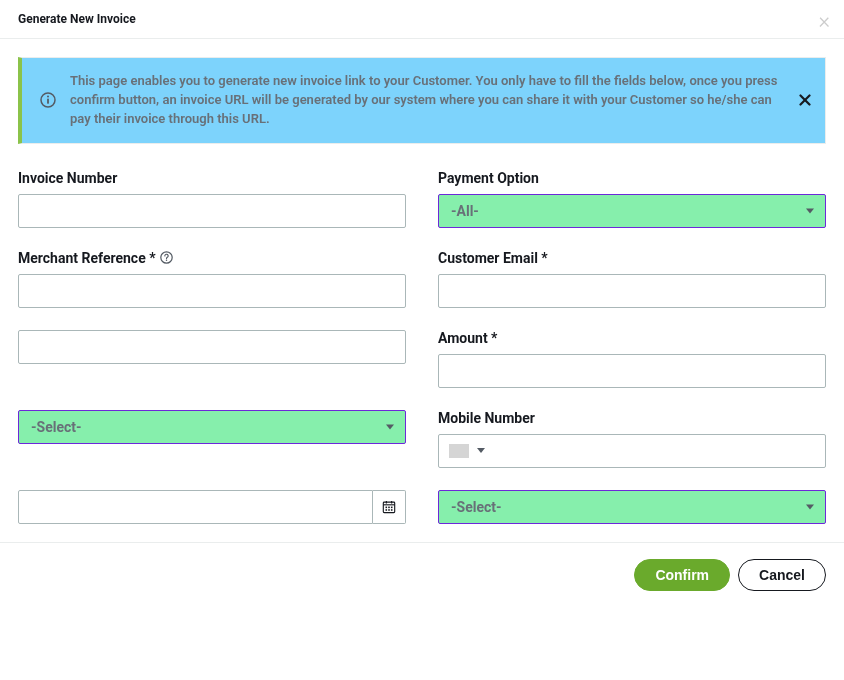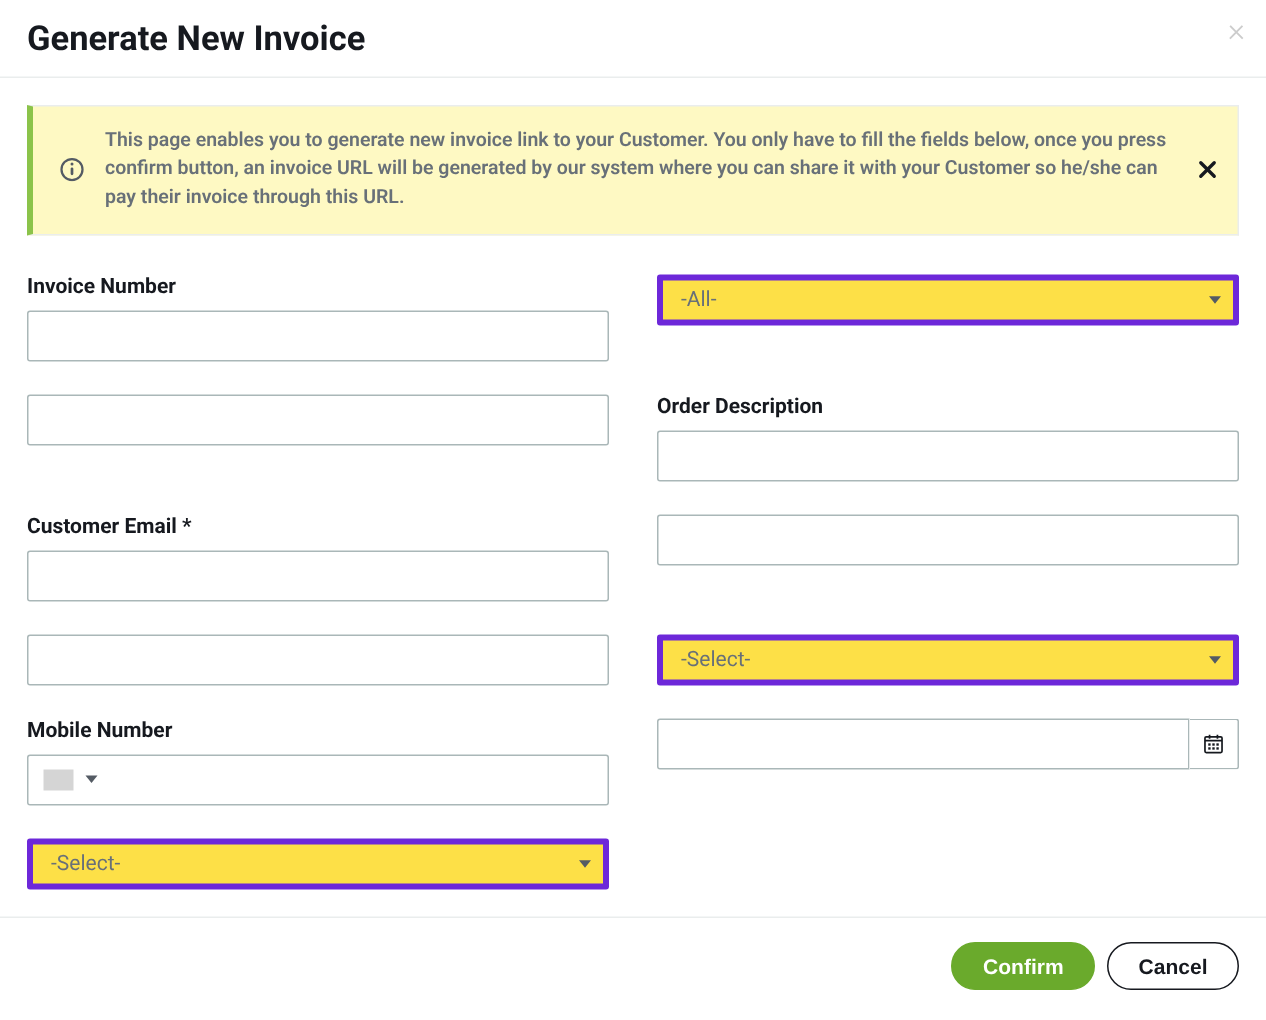--- a/index.html
+++ b/index.html
@@ -1,39 +1,39 @@
 <!DOCTYPE html>
 <html><head>
   <meta charset="utf-8">
   <style>
     * { box-sizing: border-box; margin: 0; padding: 0; }
     body { font-family: -apple-system, BlinkMacSystemFont, "Segoe UI", Roboto, Arial, sans-serif; background: #fff; color: #16191f; width: 844px; }
     
     .modal-header { padding: 12px 18px; position: relative; }
-    .modal-title { font-size: 23px; font-weight: 700; color: #16191f; }
+    .modal-title { font-size: 12px; font-weight: 700; color: #16191f; }
     .modal-close { position: absolute; right: 14px; top: 10px; color: #ccc; font-size: 22px; line-height: 1; cursor: pointer; font-weight: 300; }
     
     .divider { border: none; border-top: 1px solid #eaeded; }
     
     .modal-body { padding: 18px 18px 4px 18px; }
     
-    .info-banner { border: 1px solid #eaeded; border-left: 4px solid #8bc34a; padding: 14px 40px 14px 48px; position: relative; margin-bottom: 26px; background: #fef9c3; }
+    .info-banner { border: 1px solid #eaeded; border-left: 4px solid #8bc34a; padding: 14px 40px 14px 48px; position: relative; margin-bottom: 26px; background: #7dd3fc; }
     .info-banner .info-icon { position: absolute; left: 18px; top: 50%; transform: translateY(-50%); color: #545b64; }
     .info-banner .info-text { font-size: 13px; line-height: 1.45; color: #687078; font-weight: 600; }
     .info-banner .banner-close { position: absolute; right: 14px; top: 50%; transform: translateY(-50%); color: #16191f; font-size: 14px; font-weight: 900; cursor: pointer; }
     
     .form-grid { display: grid; grid-template-columns: 1fr 1fr; column-gap: 32px; row-gap: 22px; }
     .form-group { display: flex; flex-direction: column; }
     .form-label { font-size: 14px; font-weight: 700; color: #16191f; margin-bottom: 8px; display: flex; align-items: center; gap: 4px; }
     .help-icon { display: inline-flex; color: #545b64; }
     
     .form-input { height: 34px; border: 1px solid #aab7b8; border-radius: 2px; padding: 0 10px; font-size: 14px; color: #16191f; background: #fff; width: 100%; }
     
     .select-wrap { position: relative; }
-    .select-display { height: 34px; border: 4px solid #6d28d9; border-radius: 2px; padding: 0 30px 0 12px; font-size: 14px; color: #687078; background: #fde047; display: flex; align-items: center; cursor: pointer; }
+    .select-display { height: 34px; border: 1px solid #6d28d9; border-radius: 2px; padding: 0 30px 0 12px; font-size: 14px; color: #687078; background: #86efac; display: flex; align-items: center; cursor: pointer; font-weight: bold; }
     .select-caret { position: absolute; right: 12px; top: 50%; transform: translateY(-50%); width: 0; height: 0; border-left: 4px solid transparent; border-right: 4px solid transparent; border-top: 5px solid #545b64; }
     
     .input-group { display: flex; }
     .input-group .form-input { border-top-right-radius: 0; border-bottom-right-radius: 0; }
     .input-addon { height: 34px; width: 36px; border: 1px solid #aab7b8; border-left: none; display: flex; align-items: center; justify-content: center; background: #fff; cursor: pointer; border-top-right-radius: 2px; border-bottom-right-radius: 2px; }
     
     .flag-placeholder { width: 20px; height: 14px; background: #d5d5d5; display: inline-block; margin-right: 6px; }
     .phone-select { display: flex; align-items: center; height: 34px; border: 1px solid #aab7b8; border-radius: 2px; padding: 0 10px; background: #fff; cursor: pointer; position: relative; }
     .phone-caret { width: 0; height: 0; border-left: 4px solid transparent; border-right: 4px solid transparent; border-top: 5px solid #545b64; margin-left: 2px; }
     
@@ -74,45 +74,53 @@
   </div>
 
   <div class="form-grid">
 
     <div class="form-group">
       <label class="form-label">Invoice Number</label>
       <input type="text" class="form-input" value="" style="">
     </div>
 
     <div class="form-group">
+      <label class="form-label">Payment Option</label>
       <div class="select-wrap">
         <div class="select-display">-All-</div>
         <span class="select-caret"></span>
       </div>
     </div>
 
     <div class="form-group">
+      <label class="form-label">
+        <span>Merchant Reference *</span>
+        <span class="help-icon">
+          <svg width="13" height="13" viewBox="0 0 16 16" fill="currentColor">
+              <circle cx="8" cy="8" r="7" fill="none" stroke="currentColor" stroke-width="1.5"></circle>
+              <path d="M6 6a2 2 0 1 1 3 1.7c-.6.4-1 .8-1 1.6" fill="none" stroke="currentColor" stroke-width="1.4" stroke-linecap="round"></path>
+              <circle cx="8" cy="11.4" r="0.9"></circle>
+            </svg>
+        </span>
+      </label>
       <input type="text" class="form-input" value="" style="">
     </div>
 
-    <div class="form-group">
-      <label class="form-label">Order Description</label>
-      <input type="text" class="form-input" value="" style="">
-    </div>
 
     <div class="form-group">
       <label class="form-label">Customer Email *</label>
       <input type="text" class="form-input" value="" style="">
     </div>
 
     <div class="form-group">
       <input type="text" class="form-input" value="" style="">
     </div>
 
     <div class="form-group">
+      <label class="form-label">Amount *</label>
       <input type="text" class="form-input" value="" style="">
     </div>
 
     <div class="form-group">
       <div class="select-wrap">
         <div class="select-display">-Select-</div>
         <span class="select-caret"></span>
       </div>
     </div>
 

